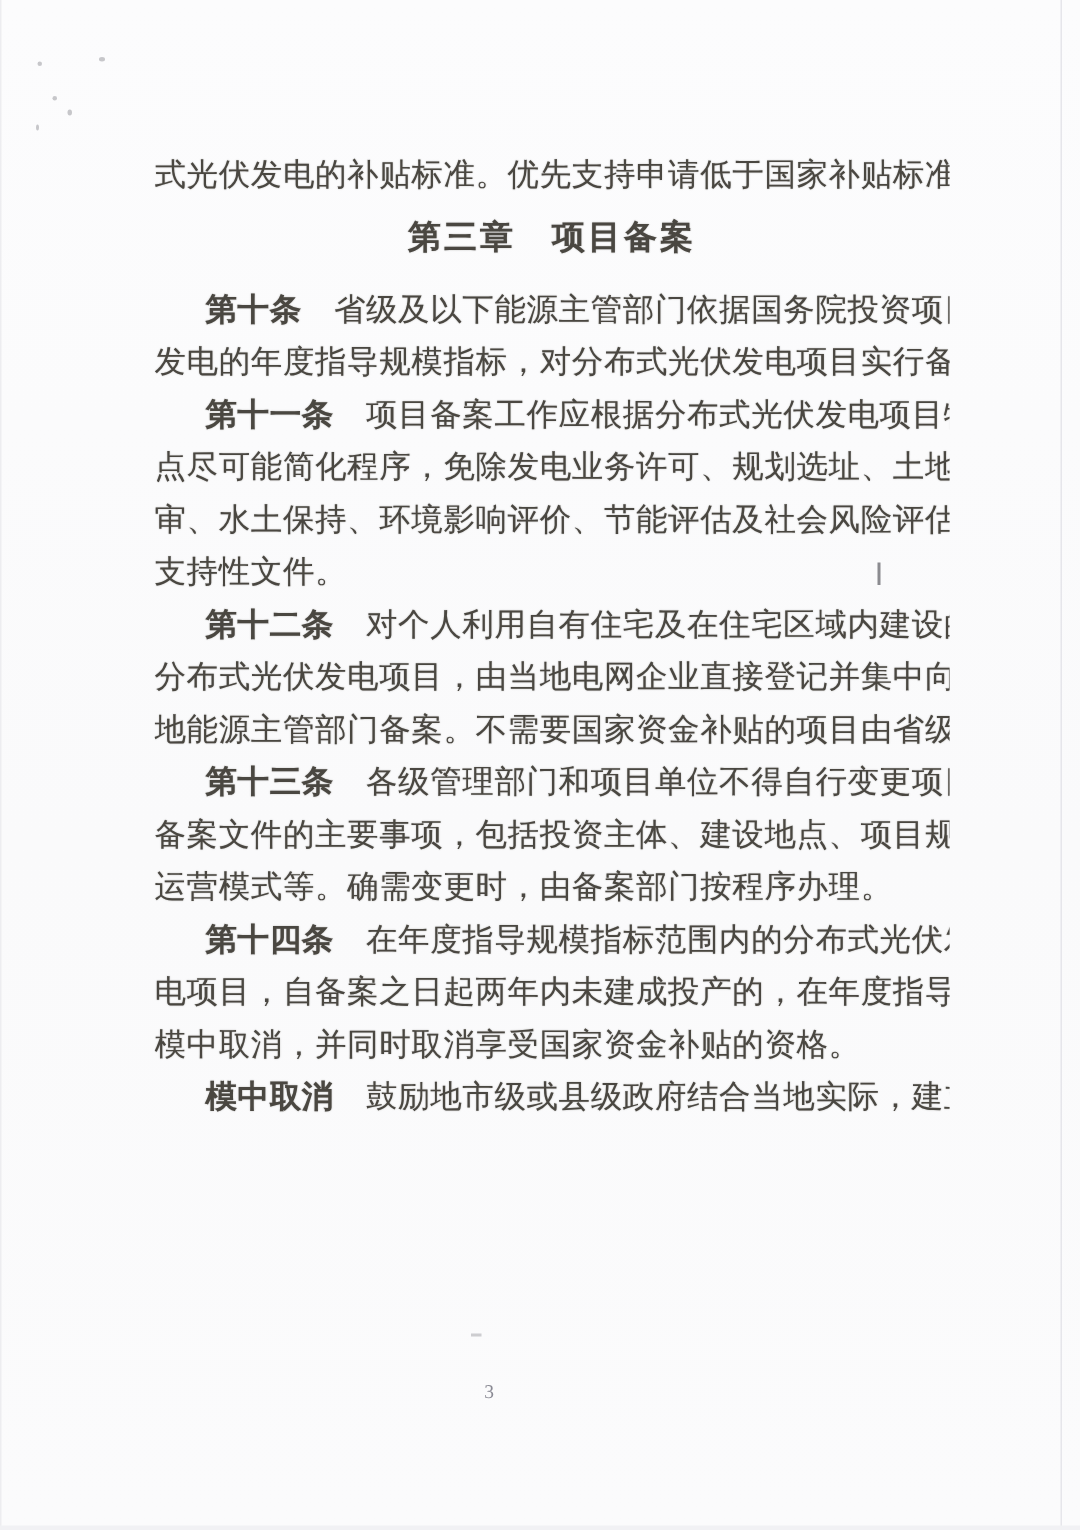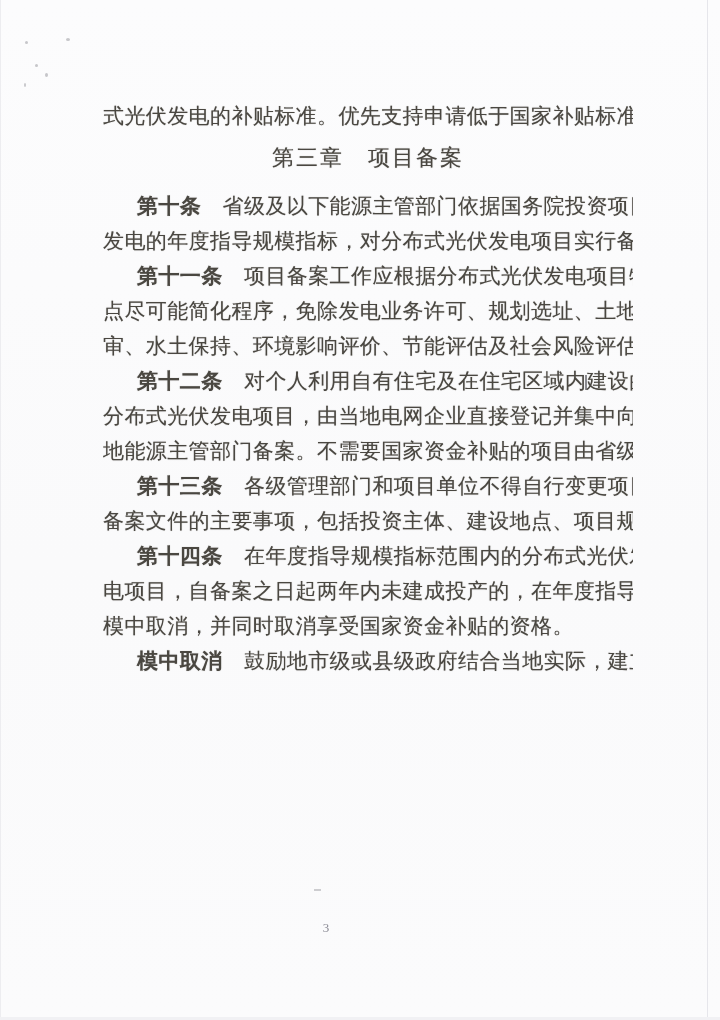--- a/index.html
+++ b/index.html
@@ -36,21 +36,21 @@
     letter-spacing: 0.4px;
     text-shadow: 0 0 1px rgba(74, 71, 65, 0.45);
   }
   .line {
     height: 35px; line-height: 35px;
     white-space: nowrap; overflow: hidden;
   }
   .line.indent { text-indent: 34px; }
   .line .lead { font-weight: bold; }
   .line.heading {
-    font-weight: normal;
+    font-weight: bold;
     text-align: center;
     font-size: 22px;
     letter-spacing: 2px;
     text-indent: 0;
     margin: 6px 0 14px 0;
   }
   .page-number {
     position: absolute; left: 318px; top: 920px;
     width: 16px; text-align: center;
     font-size: 13px; color: #8a8a94;
@@ -89,25 +89,27 @@
   <div class="smudge-dash"></div>
 
   <div class="textblock">
       <div class="line body">式光伏发电的补贴标准。优先支持申请低于国家补贴标准的</div>
       <div class="line heading">第三章　项目备案</div>
       <div class="line indent"><span class="lead">第十条</span>　省级及以下能源主管部门依据国务院投资项目</div>
       <div class="line body">发电的年度指导规模指标，对分布式光伏发电项目实行备案</div>
       <div class="line indent"><span class="lead">第十一条</span>　项目备案工作应根据分布式光伏发电项目特</div>
       <div class="line body">点尽可能简化程序，免除发电业务许可、规划选址、土地预</div>
       <div class="line body">审、水土保持、环境影响评价、节能评估及社会风险评估等</div>
+      <div class="line body">支持性文件。</div>
       <div class="line indent"><span class="lead">第十二条</span>　对个人利用自有住宅及在住宅区域内建设的</div>
       <div class="line body">分布式光伏发电项目，由当地电网企业直接登记并集中向当</div>
       <div class="line body">地能源主管部门备案。不需要国家资金补贴的项目由省级能</div>
       <div class="line indent"><span class="lead">第十三条</span>　各级管理部门和项目单位不得自行变更项目</div>
       <div class="line body">备案文件的主要事项，包括投资主体、建设地点、项目规模、</div>
+      <div class="line body">运营模式等。确需变更时，由备案部门按程序办理。</div>
       <div class="line indent"><span class="lead">第十四条</span>　在年度指导规模指标范围内的分布式光伏发</div>
       <div class="line body">电项目，自备案之日起两年内未建成投产的，在年度指导规</div>
       <div class="line body">模中取消，并同时取消享受国家资金补贴的资格。</div>
       <div class="line indent"><span class="lead">模中取消</span>　鼓励地市级或县级政府结合当地实际，建立</div>
     </div>
 
   <div class="page-number">3</div>
 </div>
 
 </body></html>

